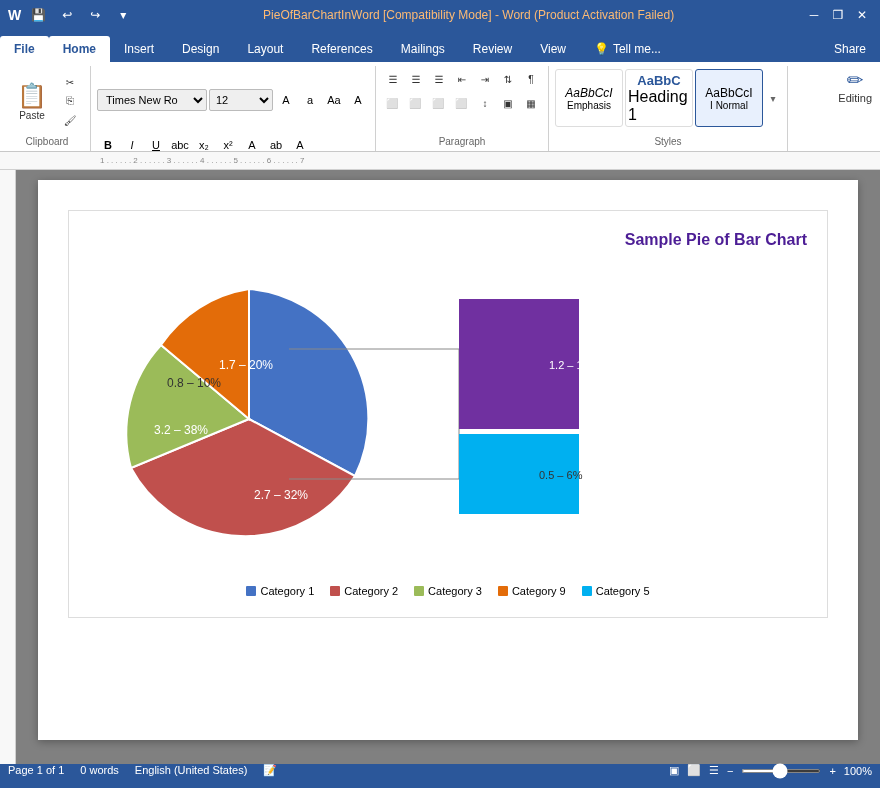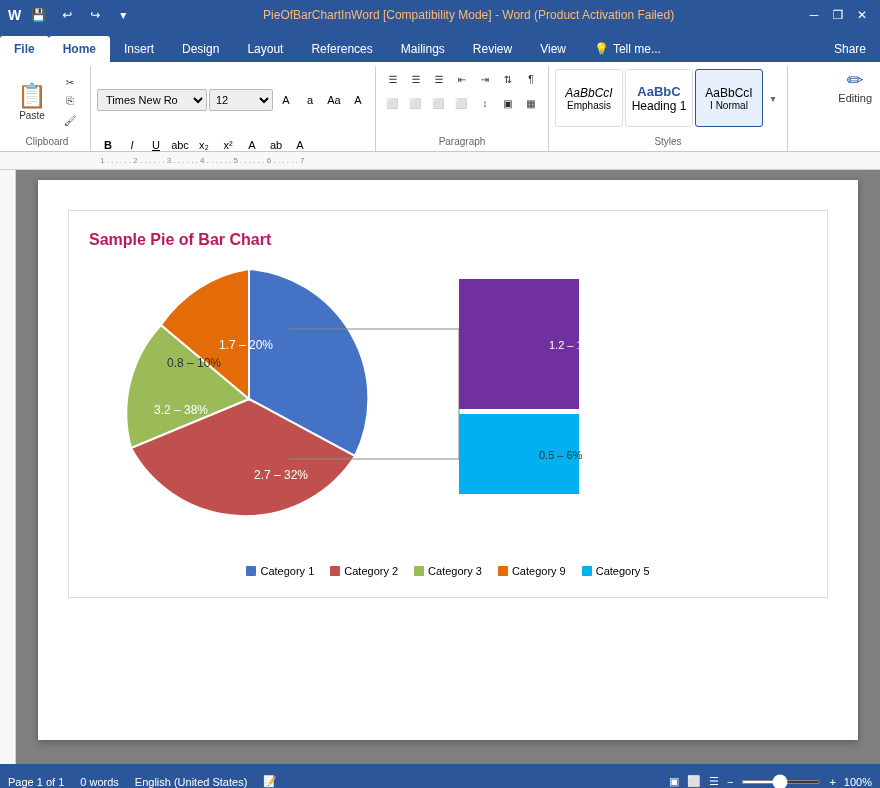--- a/index.html
+++ b/index.html
@@ -230,24 +230,25 @@
       position: relative;
     }
 
     
     .chart-container {
       border: 1px solid #ddd;
       padding: 20px;
       width: 100%;
     }
     .chart-title {
-      text-align: left;
+      text-align: right;
       font-size: 16px;
       font-weight: bold;
-      color: #be185d;
+      color: #4c1d95;
+      margin-bottom: 20px;
     }
     .legend-area {
       display: flex;
       justify-content: center;
       gap: 16px;
       margin-top: 16px;
       flex-wrap: wrap;
     }
     .legend-item {
       display: flex;
@@ -259,21 +260,21 @@
       width: 10px;
       height: 10px;
       border-radius: 1px;
     }
 
     
     .status-bar {
       background: #2b579a;
       height: 24px;
       display: flex;
-      align-items: flex-end;
+      align-items: flex-start;
       padding: 0 8px;
       color: white;
       font-size: 11px;
       gap: 16px;
     }
     .status-right {
       margin-left: auto;
       display: flex;
       align-items: center;
       gap: 8px;
@@ -393,21 +394,21 @@
   </div>
 
   <div class="ribbon-group">
     <div class="styles-container">
       <div class="style-item">
         <span style="font-style:italic;font-size:12px;">AaBbCcI</span>
         <span style="font-size:10px;">Emphasis</span>
       </div>
       <div class="style-item">
         <span style="font-size:13px;font-weight:bold;color:#2b579a;">AaBbC</span>
-        <span style="font-size:12px;">Heading 1</span>
+        <span style="font-size:16px;">Heading 1</span>
       </div>
       <div class="style-item active">
         <span style="font-size:12px;">AaBbCcI</span>
         <span style="font-size:10px;">I Normal</span>
       </div>
       <div class="style-scroll-btn">▾</div>
     </div>
     <span class="ribbon-group-label">Styles</span>
   </div>
 

